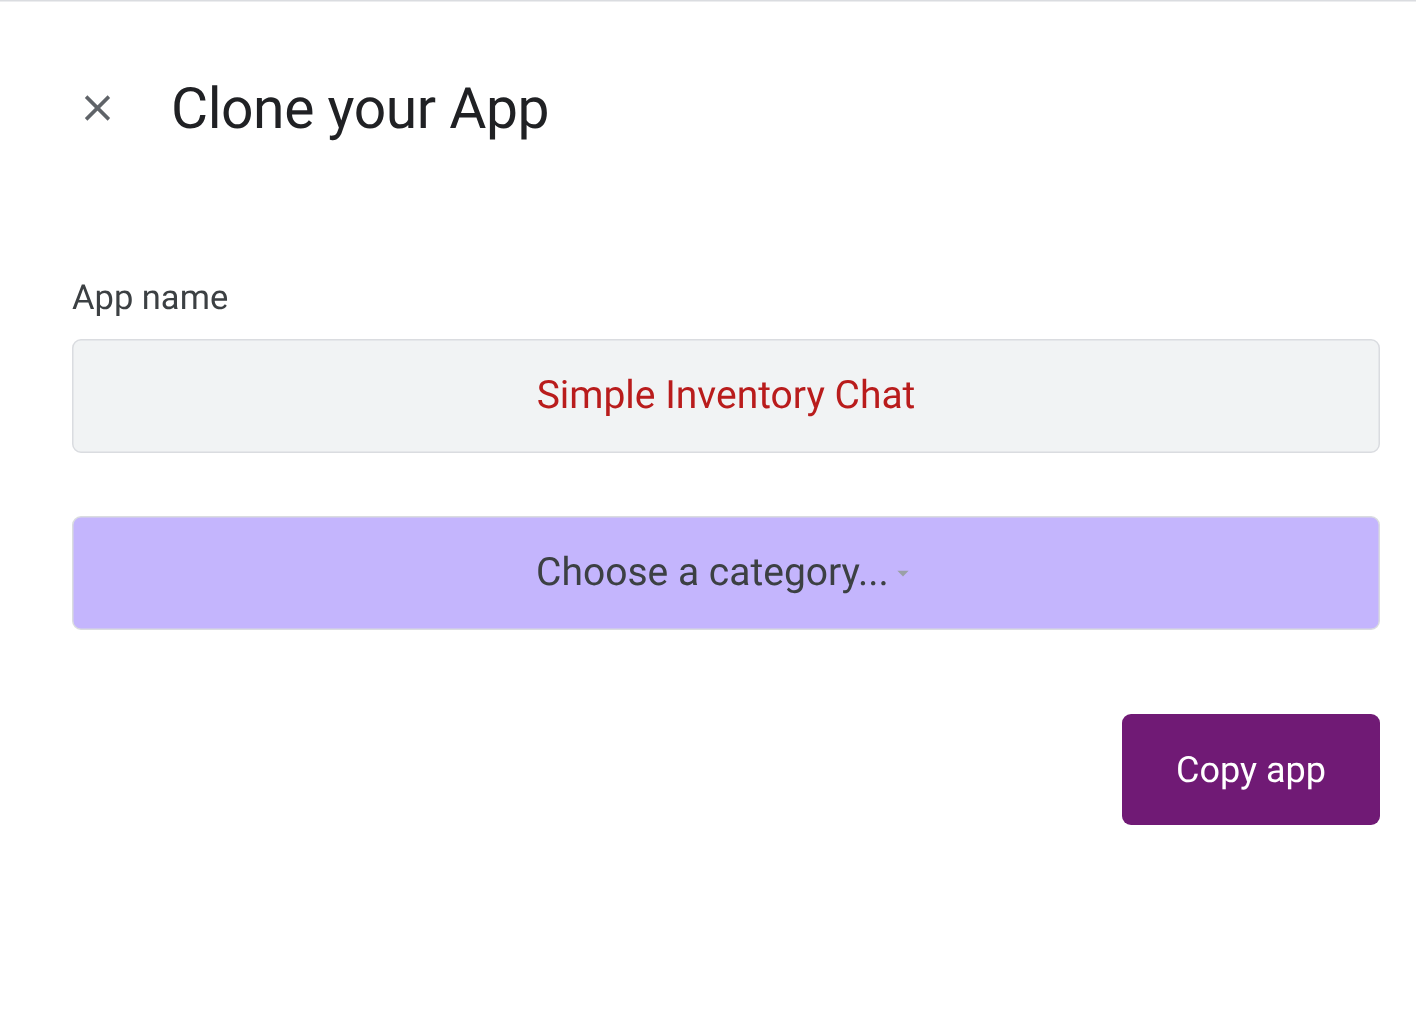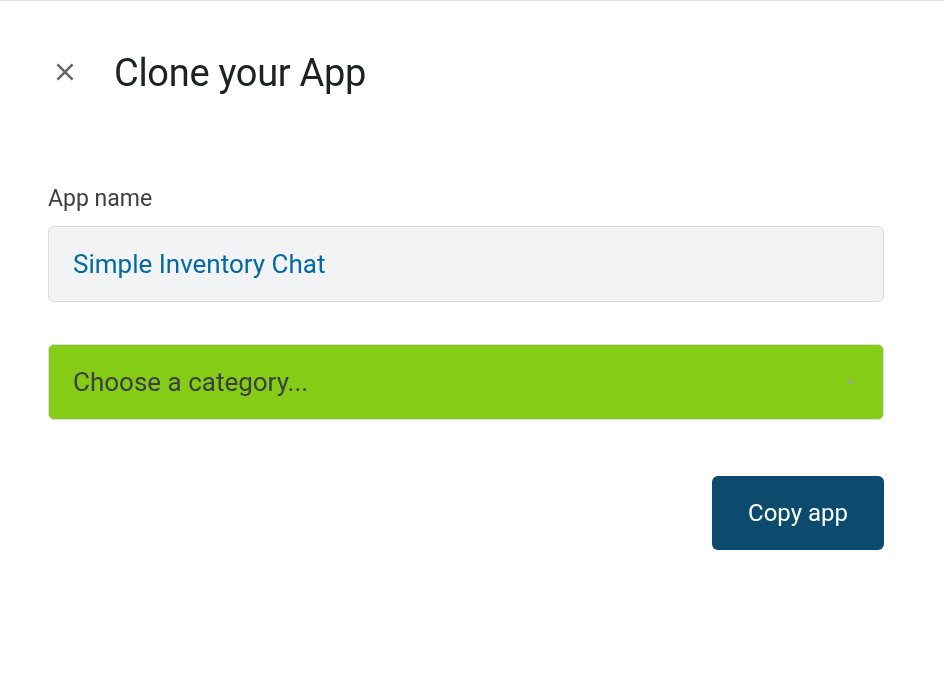--- a/index.html
+++ b/index.html
@@ -9,21 +9,21 @@
     }
     body {
       font-family: 'Google Sans', 'Roboto', Arial, sans-serif;
       background: #fff;
       width: 944px;
       height: 690px;
       position: relative;
       border-top: 1px solid #dadce0;
     }
     .dialog {
-      padding: 50px 60px 48px 48px;
+      padding: 50px 24px 48px 48px;
     }
     .header {
       display: flex;
       align-items: center;
       gap: 32px;
       margin-bottom: 90px;
     }
     .close-btn {
       background: none;
       border: none;
@@ -53,64 +53,65 @@
       color: #3c4043;
       font-weight: 400;
       margin-bottom: 14px;
     }
     .text-input {
       width: 100%;
       height: 76px;
       padding: 0 24px;
       font-size: 26px;
       font-family: inherit;
-      color: #0369a1;
+      color: #b91c1c;
       background: #f1f3f4;
       border: 1px solid #dadce0;
       border-radius: 6px;
       outline: none;
+      text-align: center;
     }
     .select-wrap {
       position: relative;
       width: 100%;
     }
     .select-input {
       width: 100%;
       height: 76px;
       padding: 0 24px;
       font-size: 26px;
       font-family: inherit;
       color: #3c4043;
-      background: #84cc16;
+      background: #c4b5fd;
       border: 1px solid #dadce0;
       border-radius: 6px;
       outline: none;
       appearance: none;
       -webkit-appearance: none;
       cursor: pointer;
       display: flex;
       align-items: center;
-      justify-content: space-between;
+      justify-content: center;
     }
     .select-arrow {
       color: #9aa0a6;
       display: flex;
       align-items: center;
     }
     .select-arrow svg {
       width: 18px;
       height: 18px;
     }
     .actions {
       display: flex;
       justify-content: flex-end;
       margin-top: 56px;
     }
     .primary-btn {
-      background: #0c4a6e;
+      background: #701a75;
       color: #fff;
       border: none;
       border-radius: 6px;
       padding: 0 36px;
       height: 74px;
       font-size: 24px;
       font-family: inherit;
       font-weight: 400;
       cursor: pointer;
     }

